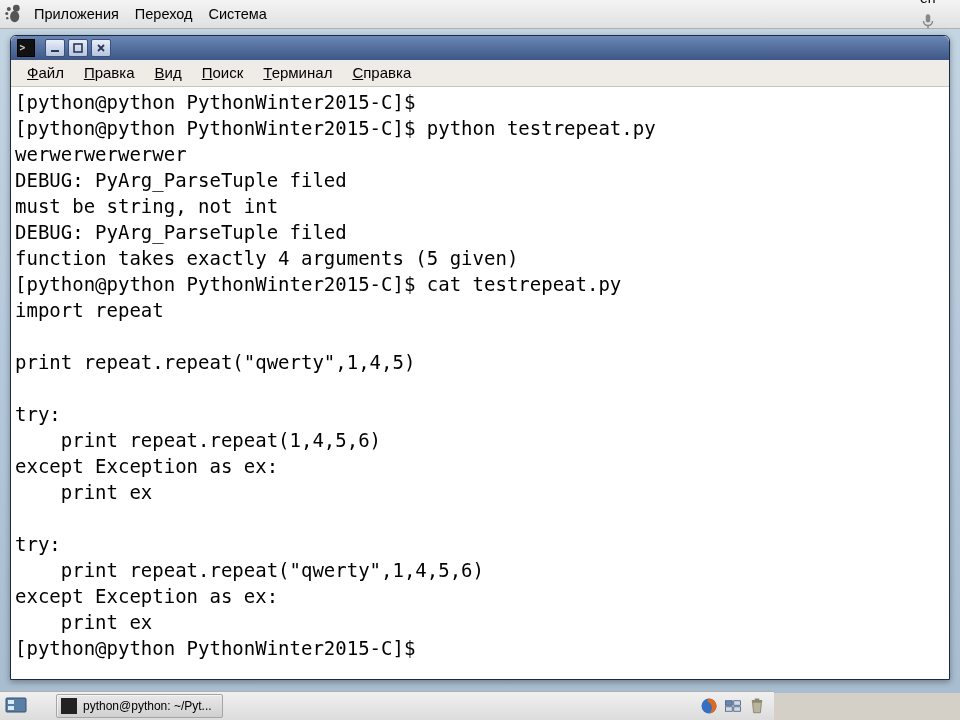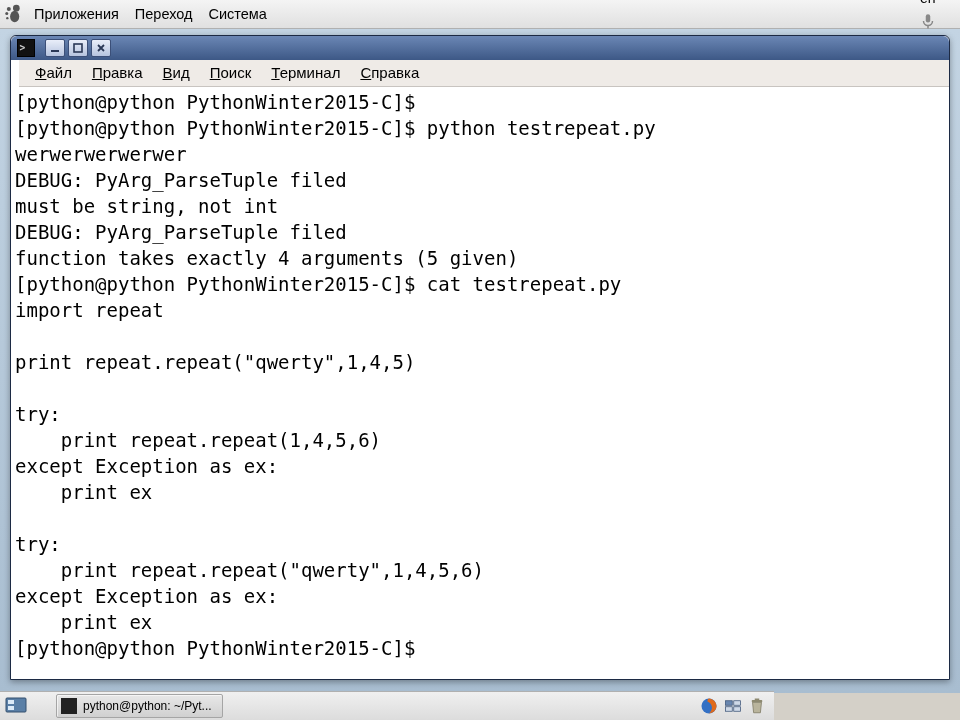--- a/index.html
+++ b/index.html
@@ -94,21 +94,20 @@
   }
   .win-btn.close { color:#4d1b1b; }
 
   .menubar {
     height: 26px;
     background: #efebe7;
     border-bottom: 1px solid #c8c4c0;
     display:flex; align-items:center;
     padding: 0 6px;
     font-size: 15px;
-    margin-left: 8px;
   }
   .menubar .mitem {
     padding: 0 10px;
     line-height: 26px;
     cursor: default;
   }
   .menubar .mitem .ul { text-decoration: underline; }
 
   .terminal-body {
     background: #ffffff;

